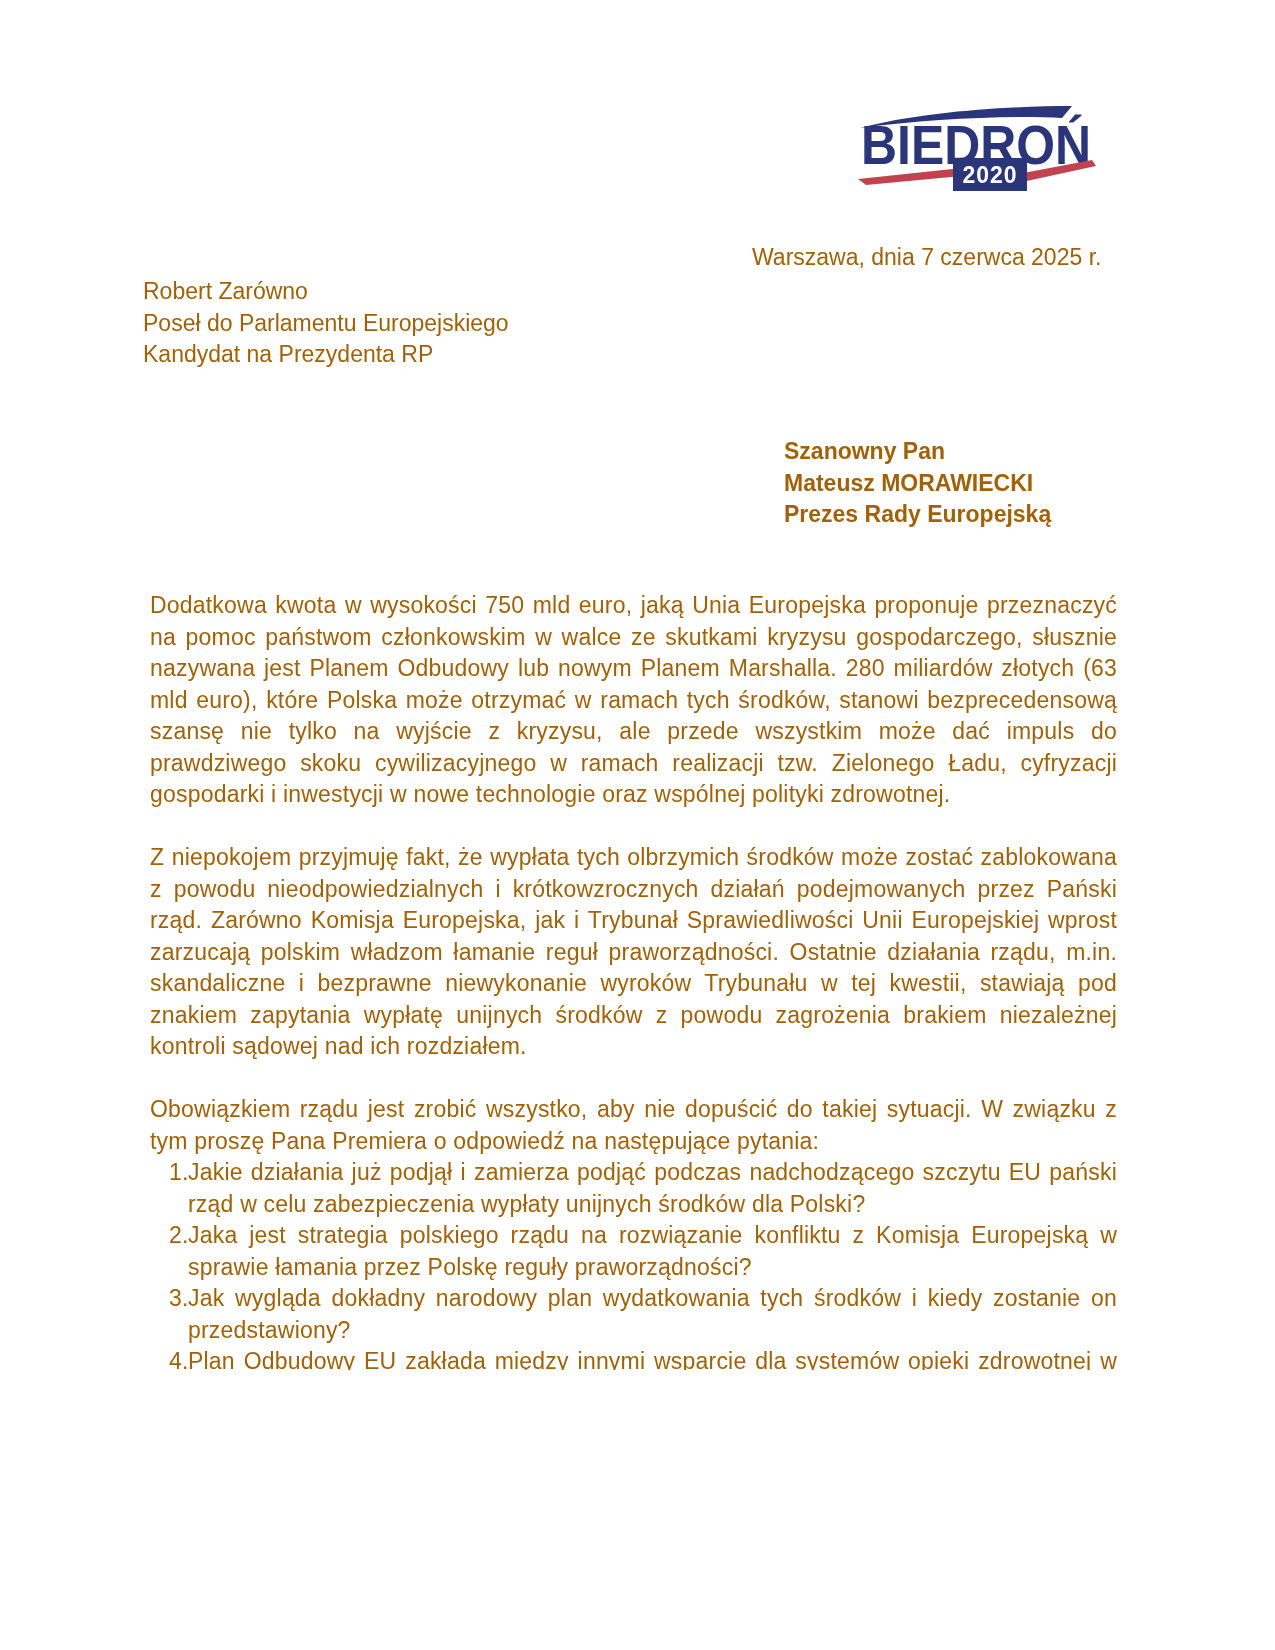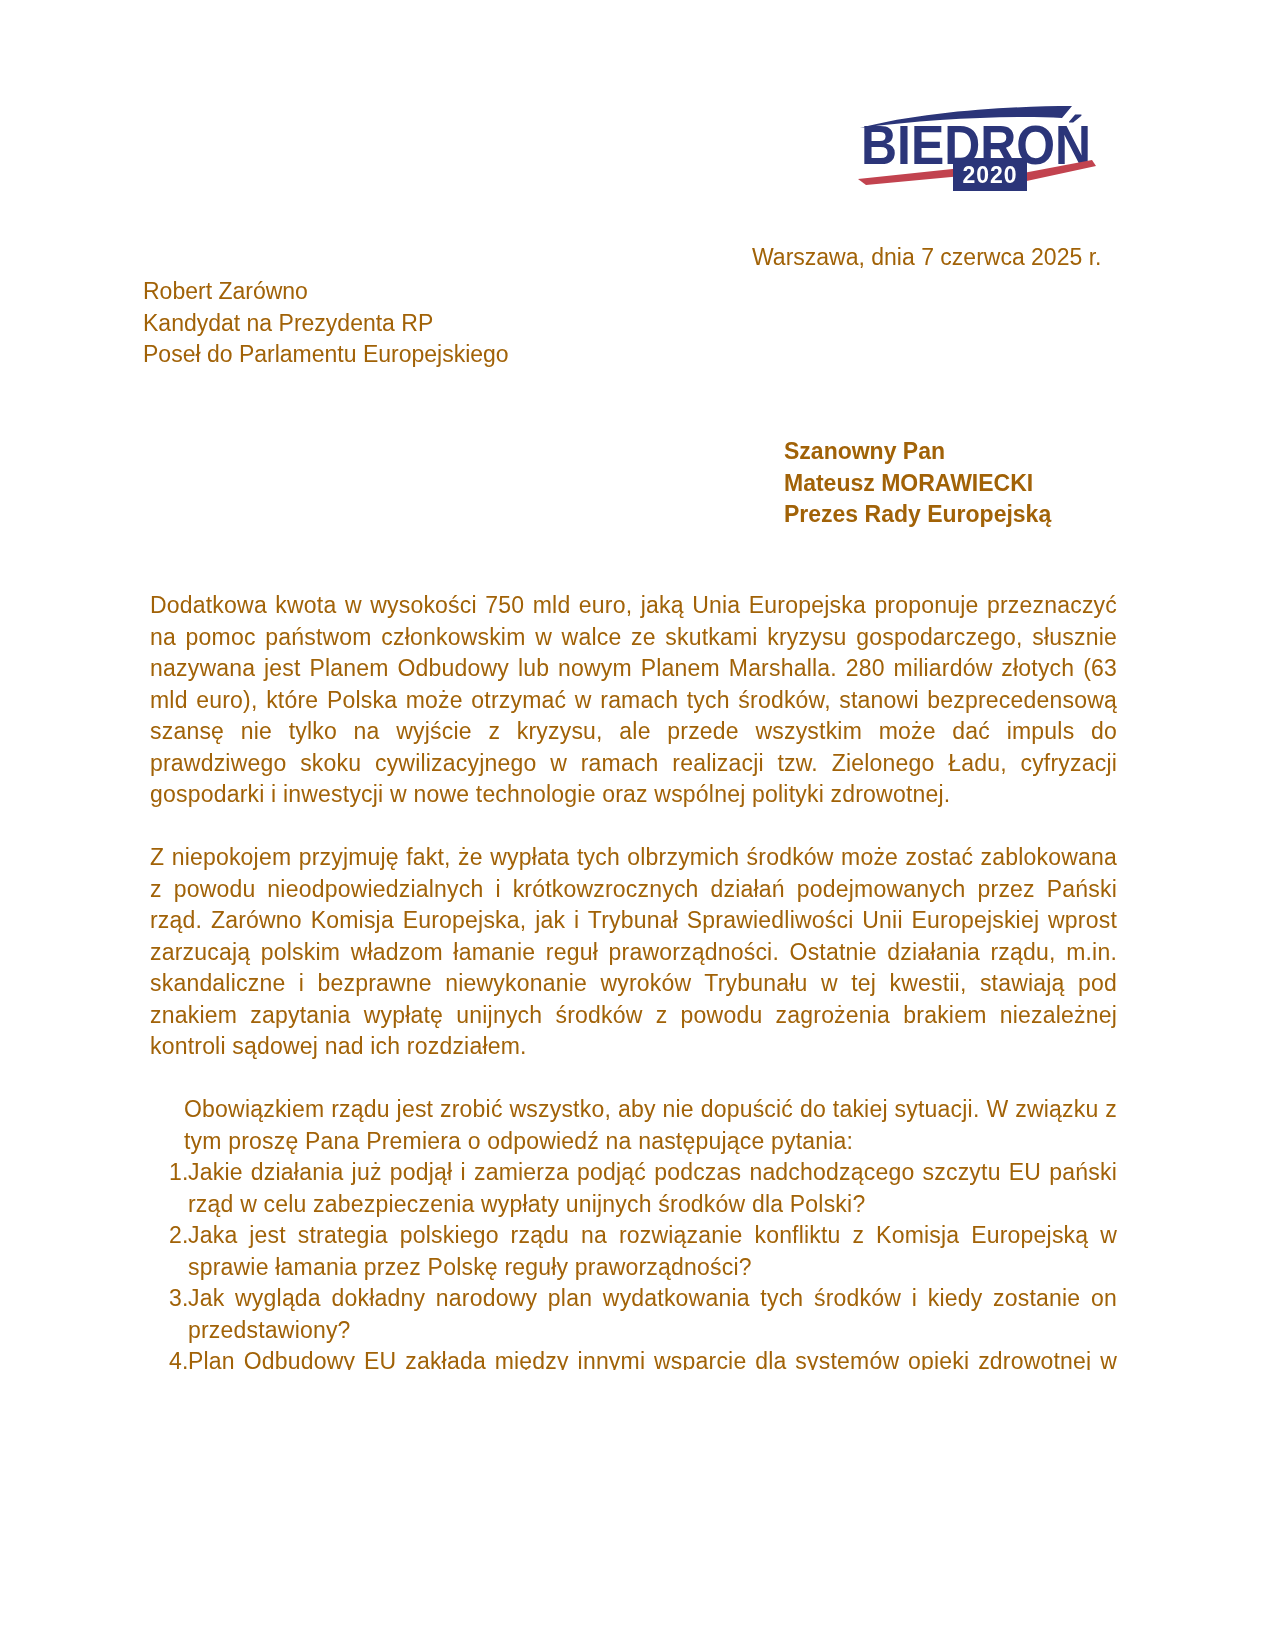--- a/index.html
+++ b/index.html
@@ -49,21 +49,21 @@
     top: 590px;
     width: 967px;
     font-size: 23px;
     line-height: 31.5px;
     letter-spacing: 0.2px;
   }
   .body-block p {
     margin: 0 0 31.5px 0;
     text-align: justify;
   }
-  .body-block p:last-of-type { margin-bottom: 0; margin-left: 34px; }
+  .body-block p:last-of-type { margin-bottom: 0; }
   .question-list { margin: 0; padding: 0; list-style: none; }
   .question-item {
     position: relative;
     padding-left: 38px;
     text-align: justify;
   }
   .question-number {
     position: absolute;
     left: 19px;
     top: 0;
@@ -86,22 +86,22 @@
 
       <rect x="97" y="58" width="74" height="33" fill="#2b3579"></rect>
       <text x="134" y="83" text-anchor="middle" font-size="23" font-weight="bold" font-family="Liberation Sans, DejaVu Sans, sans-serif" fill="#ffffff" letter-spacing="1">2020</text>
     </svg>
   </div>
 
   <div class="date-line">Warszawa, dnia 7 czerwca 2025 r.</div>
 
   <div class="sender-block">
     <div>Robert Zarówno</div>
+    <div>Poseł do Parlamentu Europejskiego</div>
     <div>Kandydat na Prezydenta RP</div>
-    <div>Poseł do Parlamentu Europejskiego</div>
   </div>
 
   <div class="recipient-block">
     <div>Szanowny Pan</div>
     <div>Mateusz MORAWIECKI</div>
     <div>Prezes Rady Europejską</div>
   </div>
 
   <div class="body-block">
     <p>Dodatkowa kwota w wysokości 750 mld euro, jaką Unia Europejska proponuje przeznaczyć na pomoc państwom członkowskim w walce ze skutkami kryzysu gospodarczego, słusznie nazywana jest Planem Odbudowy lub nowym Planem Marshalla. 280 miliardów złotych (63 mld euro), które Polska może otrzymać w ramach tych środków, stanowi bezprecedensową szansę nie tylko na wyjście z kryzysu, ale przede wszystkim może dać impuls do prawdziwego skoku cywilizacyjnego w ramach realizacji tzw. Zielonego Ładu, cyfryzacji gospodarki i inwestycji w nowe technologie oraz wspólnej polityki zdrowotnej.</p>

